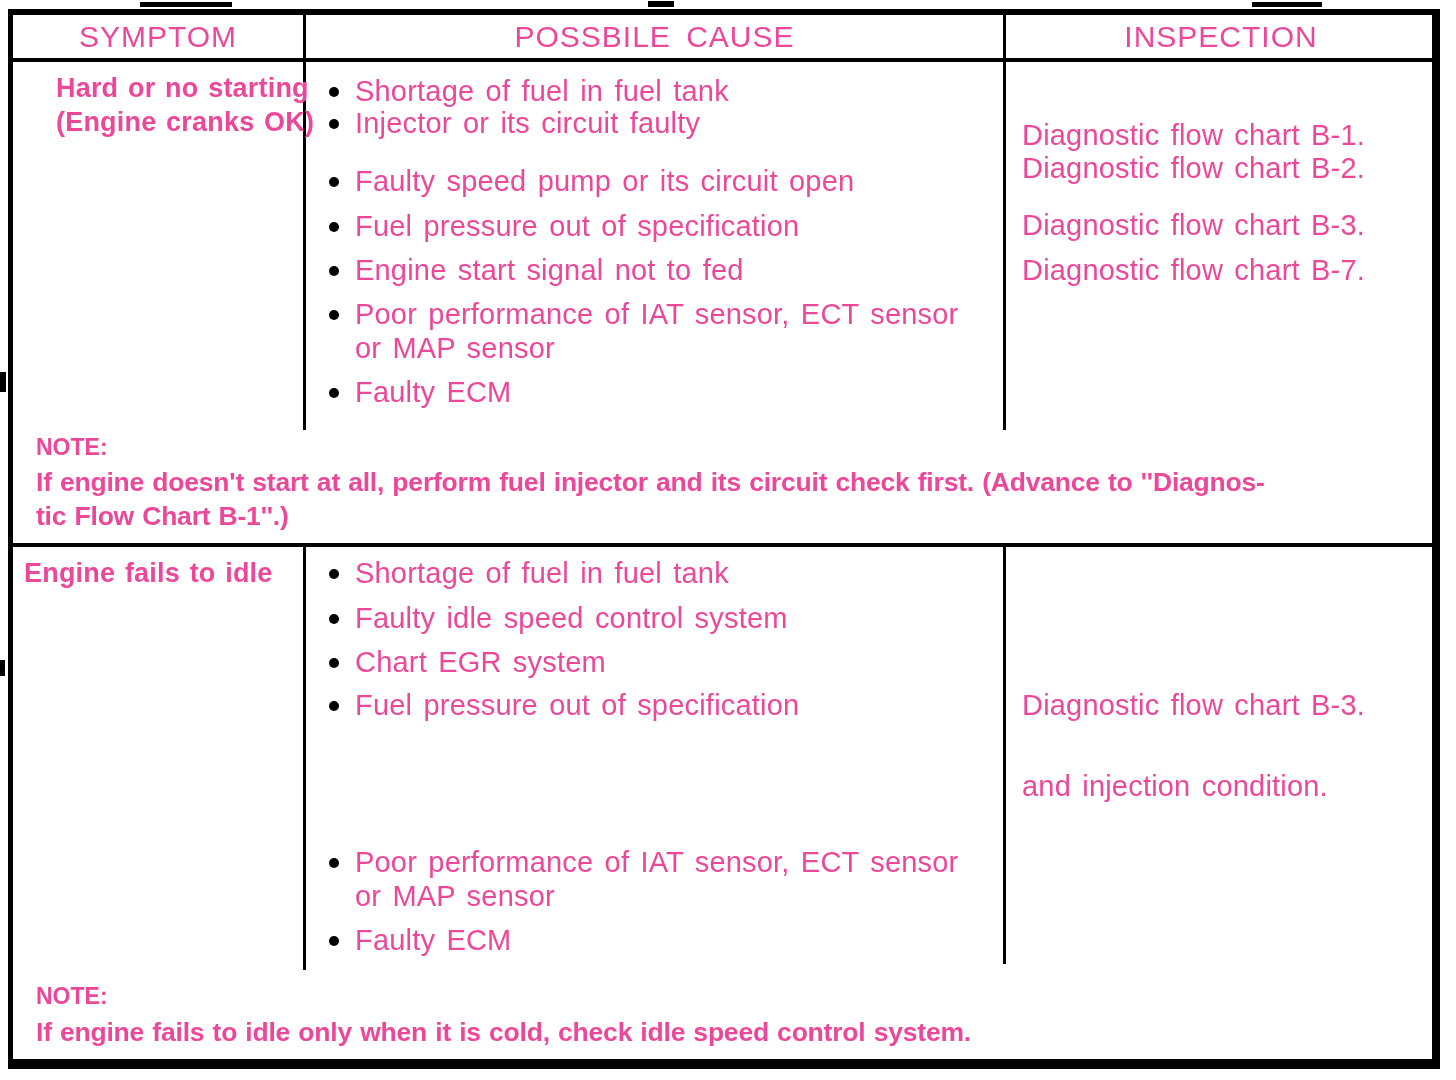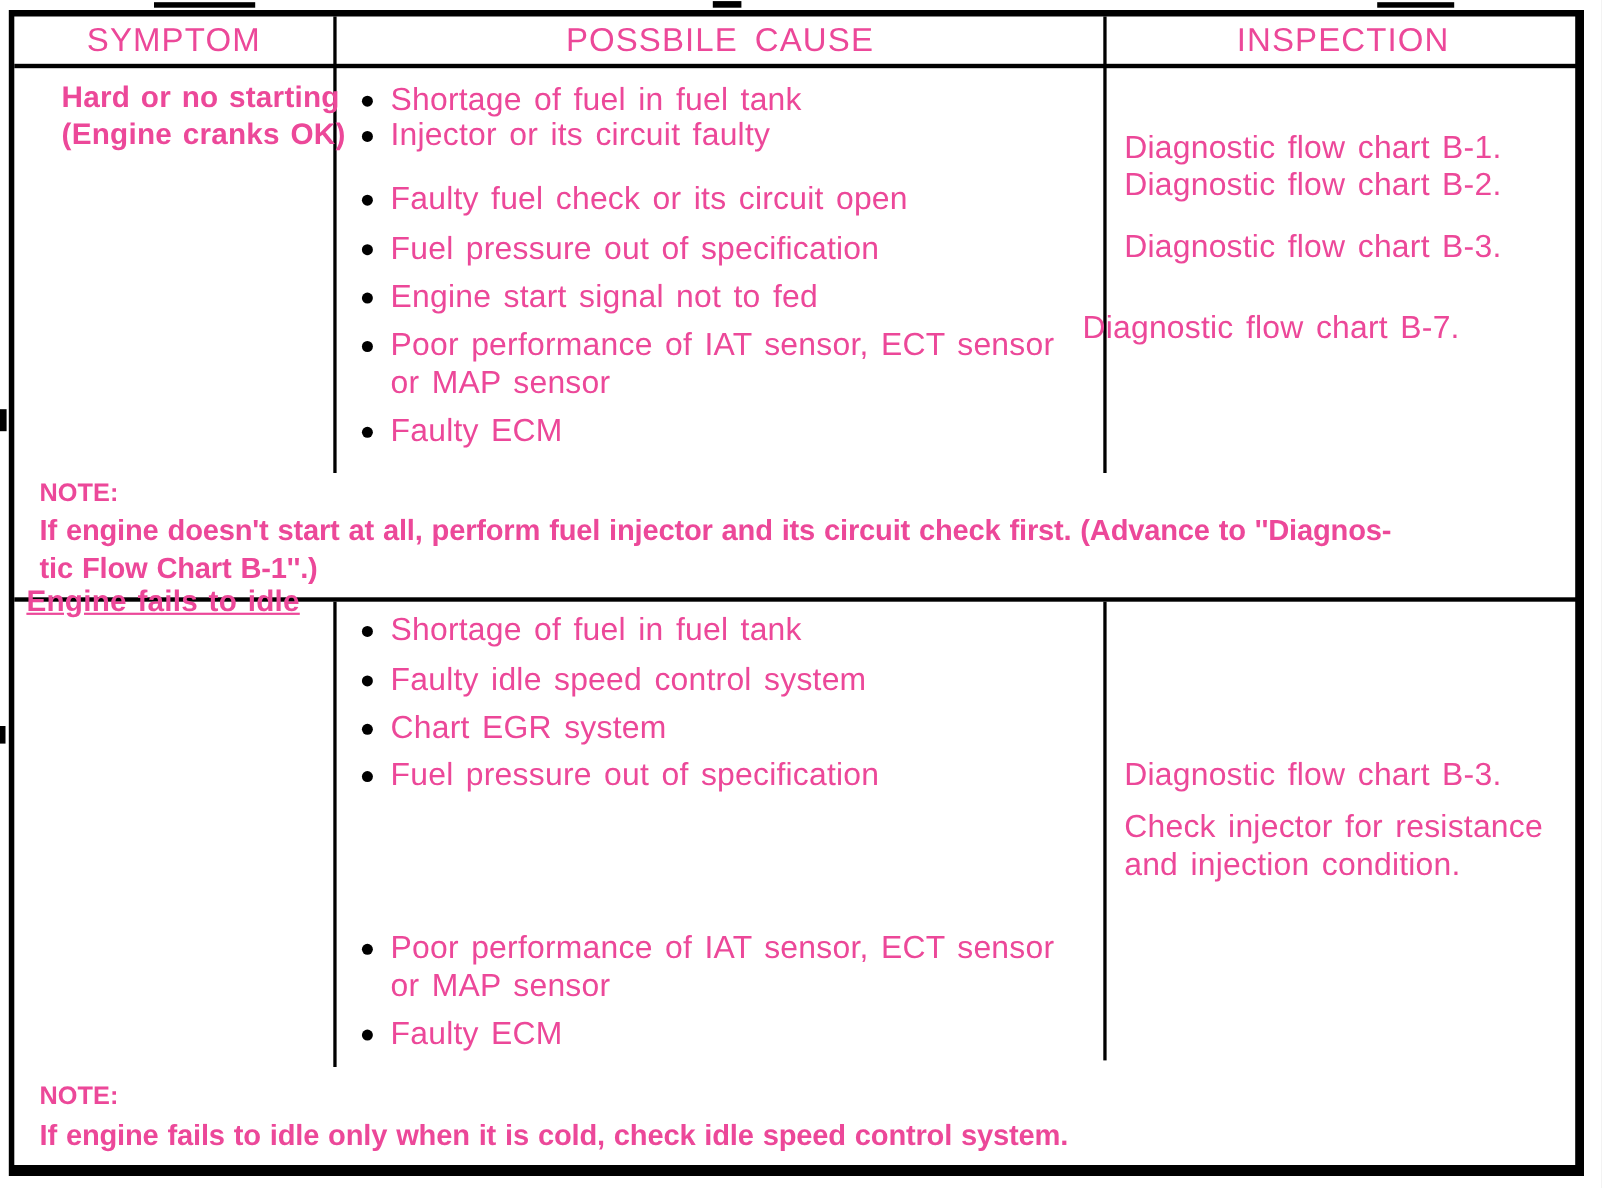--- a/index.html
+++ b/index.html
@@ -68,50 +68,49 @@
   <div class="hdr" style="left:306px;width:697px;">POSSBILE CAUSE</div>
   <div class="hdr" style="left:1006px;width:430px;">INSPECTION</div>
 
   <div class="symptom" style="top:71px;margin-left:32px;">
     <div>Hard or no starting</div>
     <div>(Engine cranks OK)</div>
   </div>
 
   <div class="line bullet" style="left:355px;top:74px;">Shortage of fuel in fuel tank</div>
   <div class="line bullet" style="left:355px;top:106px;">Injector or its circuit faulty</div>
-  <div class="line bullet" style="left:355px;top:164px;">Faulty fuel check or its circuit open</div>
+  <div class="line bullet" style="left:355px;top:164px;">Faulty speed pump or its circuit open</div>
   <div class="line bullet" style="left:355px;top:209px;">Fuel pressure out of specification</div>
   <div class="line bullet" style="left:355px;top:253px;">Engine start signal not to fed</div>
   <div class="line bullet" style="left:355px;top:297px;">Poor performance of IAT sensor, ECT sensor</div>
   <div class="line" style="left:355px;top:331px;">or MAP sensor</div>
   <div class="line bullet" style="left:355px;top:375px;">Faulty ECM</div>
 
   <div class="line" style="left:1022px;top:118px;">Diagnostic flow chart B-1.</div>
   <div class="line" style="left:1022px;top:151px;text-align:center;">Diagnostic flow chart B-2.</div>
   <div class="line" style="left:1022px;top:208px;">Diagnostic flow chart B-3.</div>
-  <div class="line" style="left:984px;top:253px;margin-top:28px;">Diagnostic flow chart B-7.</div>
+  <div class="line" style="left:1022px;top:253px;">Diagnostic flow chart B-7.</div>
 
   <div class="note-label" style="top:431px;">NOTE:</div>
   <div class="note-line" style="top:465px;">If engine doesn't start at all, perform fuel injector and its circuit check first. (Advance to ''Diagnos-</div>
   <div class="note-line" style="top:499px;">tic Flow Chart B-1''.)</div>
 
-  <div class="symptom" style="top:529px;text-decoration:underline;">
+  <div class="symptom" style="top:556px;">
     <div>Engine fails to idle</div>
   </div>
 
   <div class="line bullet" style="left:355px;top:556px;">Shortage of fuel in fuel tank</div>
   <div class="line bullet" style="left:355px;top:601px;">Faulty idle speed control system</div>
   <div class="line bullet" style="left:355px;top:645px;">Chart EGR system</div>
   <div class="line bullet" style="left:355px;top:688px;">Fuel pressure out of specification</div>
   <div class="line bullet" style="left:355px;top:845px;">Poor performance of IAT sensor, ECT sensor</div>
   <div class="line" style="left:355px;top:879px;">or MAP sensor</div>
   <div class="line bullet" style="left:355px;top:923px;">Faulty ECM</div>
 
   <div class="line" style="left:1022px;top:688px;">Diagnostic flow chart B-3.</div>
-  <div class="line" style="left:1022px;top:735px;">Check injector for resistance</div>
   <div class="line" style="left:1022px;top:769px;">and injection condition.</div>
 
   <div class="note-label" style="top:980px;">NOTE:</div>
   <div class="note-line" style="top:1015px;">If engine fails to idle only when it is cold, check idle speed control system.</div>
 
   <div class="artifact" style="left:140px;top:2px;width:92px;height:5px;"></div>
   <div class="artifact" style="left:648px;top:1px;width:26px;height:6px;"></div>
   <div class="artifact" style="left:1252px;top:2px;width:70px;height:5px;"></div>
   <div class="artifact" style="left:0;top:372px;width:6px;height:20px;"></div>
   <div class="artifact" style="left:0;top:660px;width:5px;height:16px;"></div>

